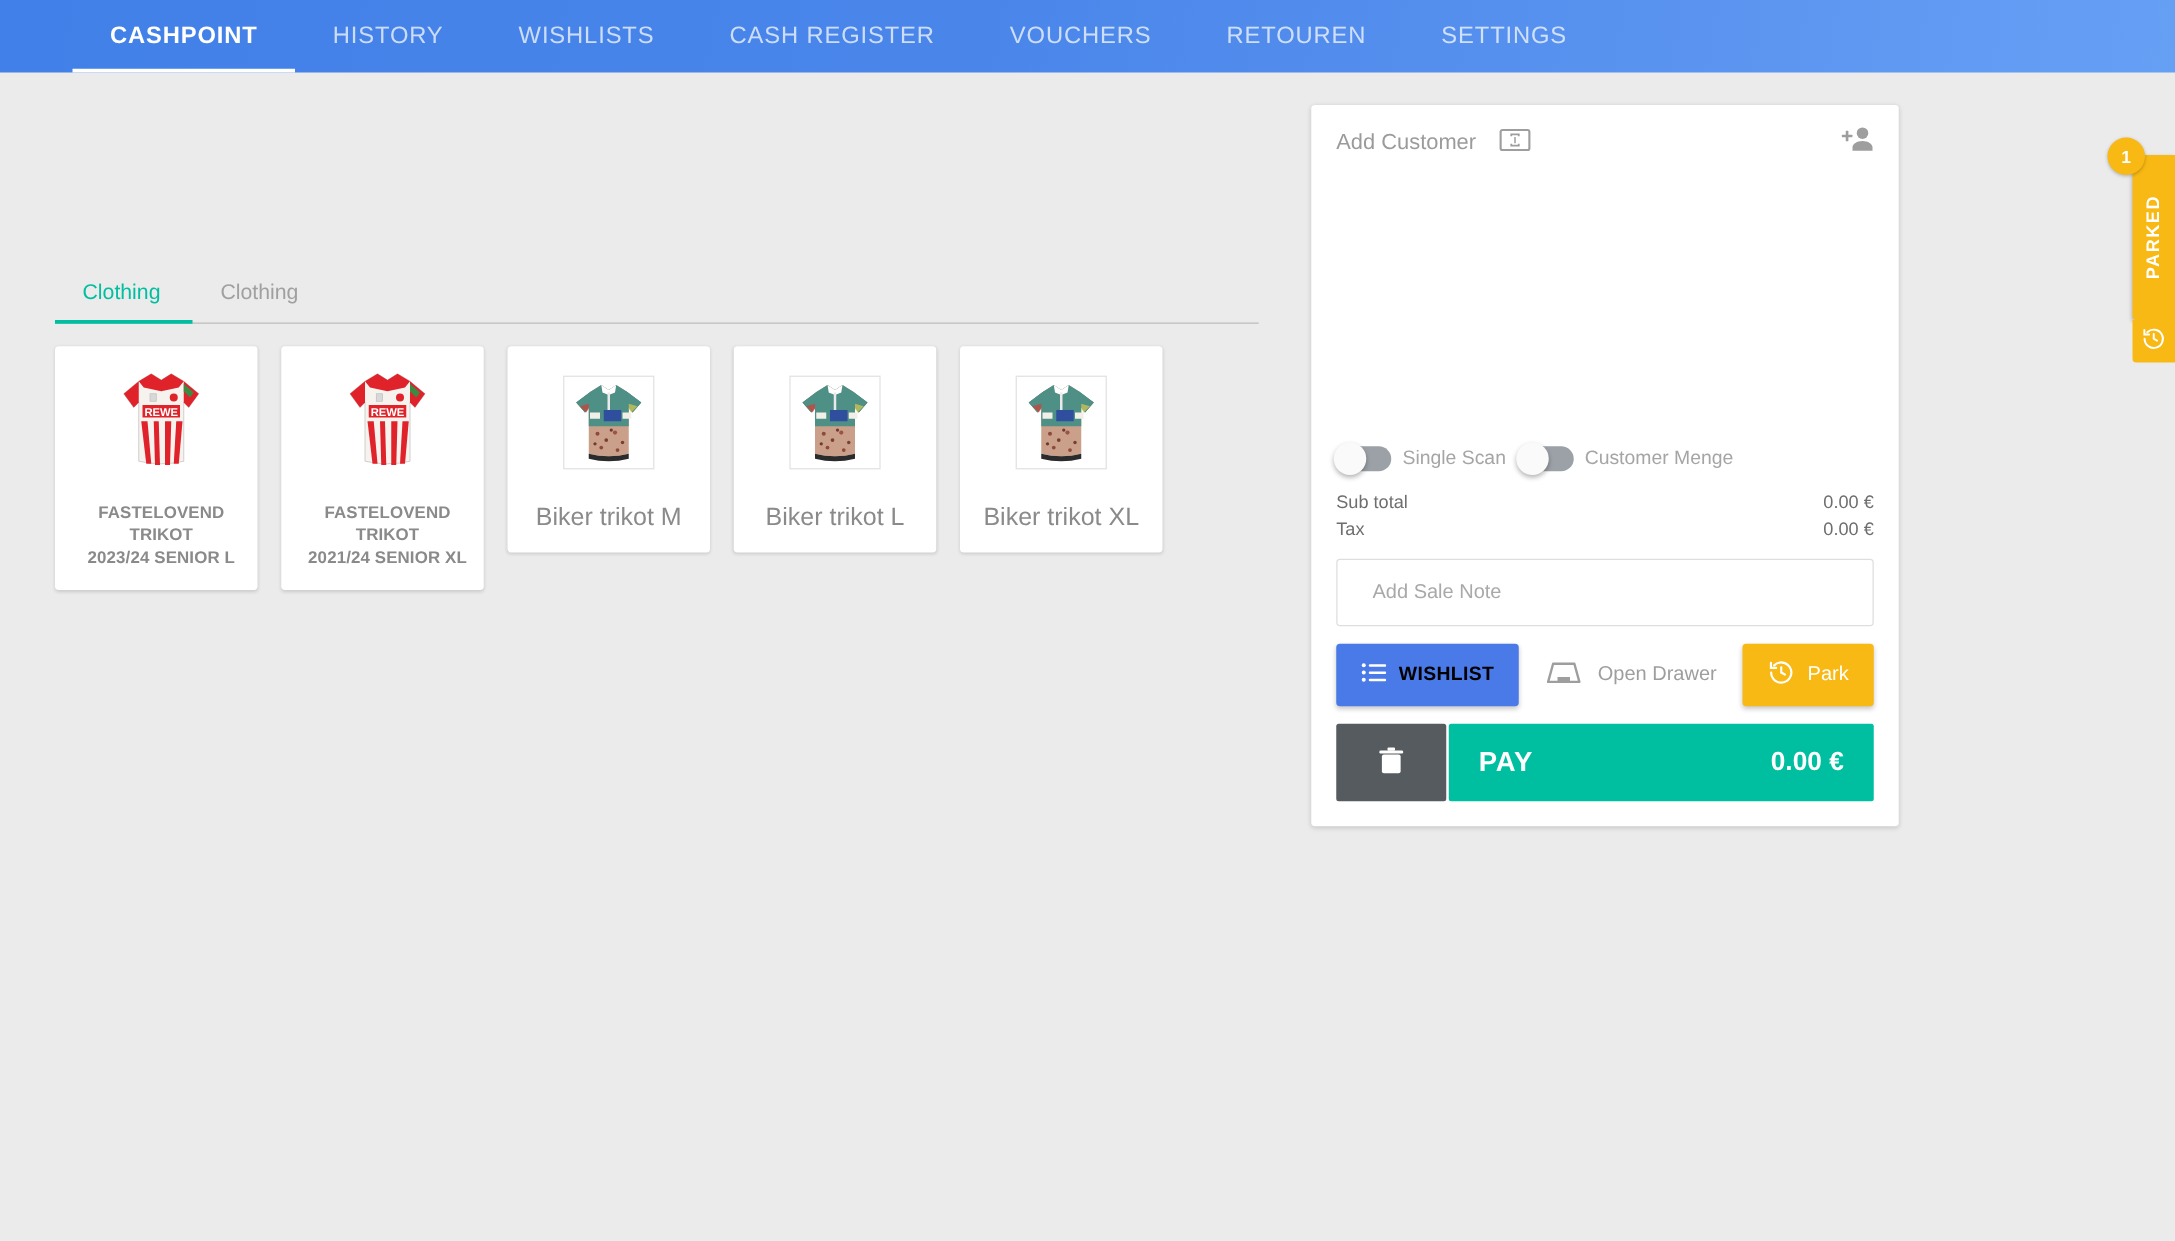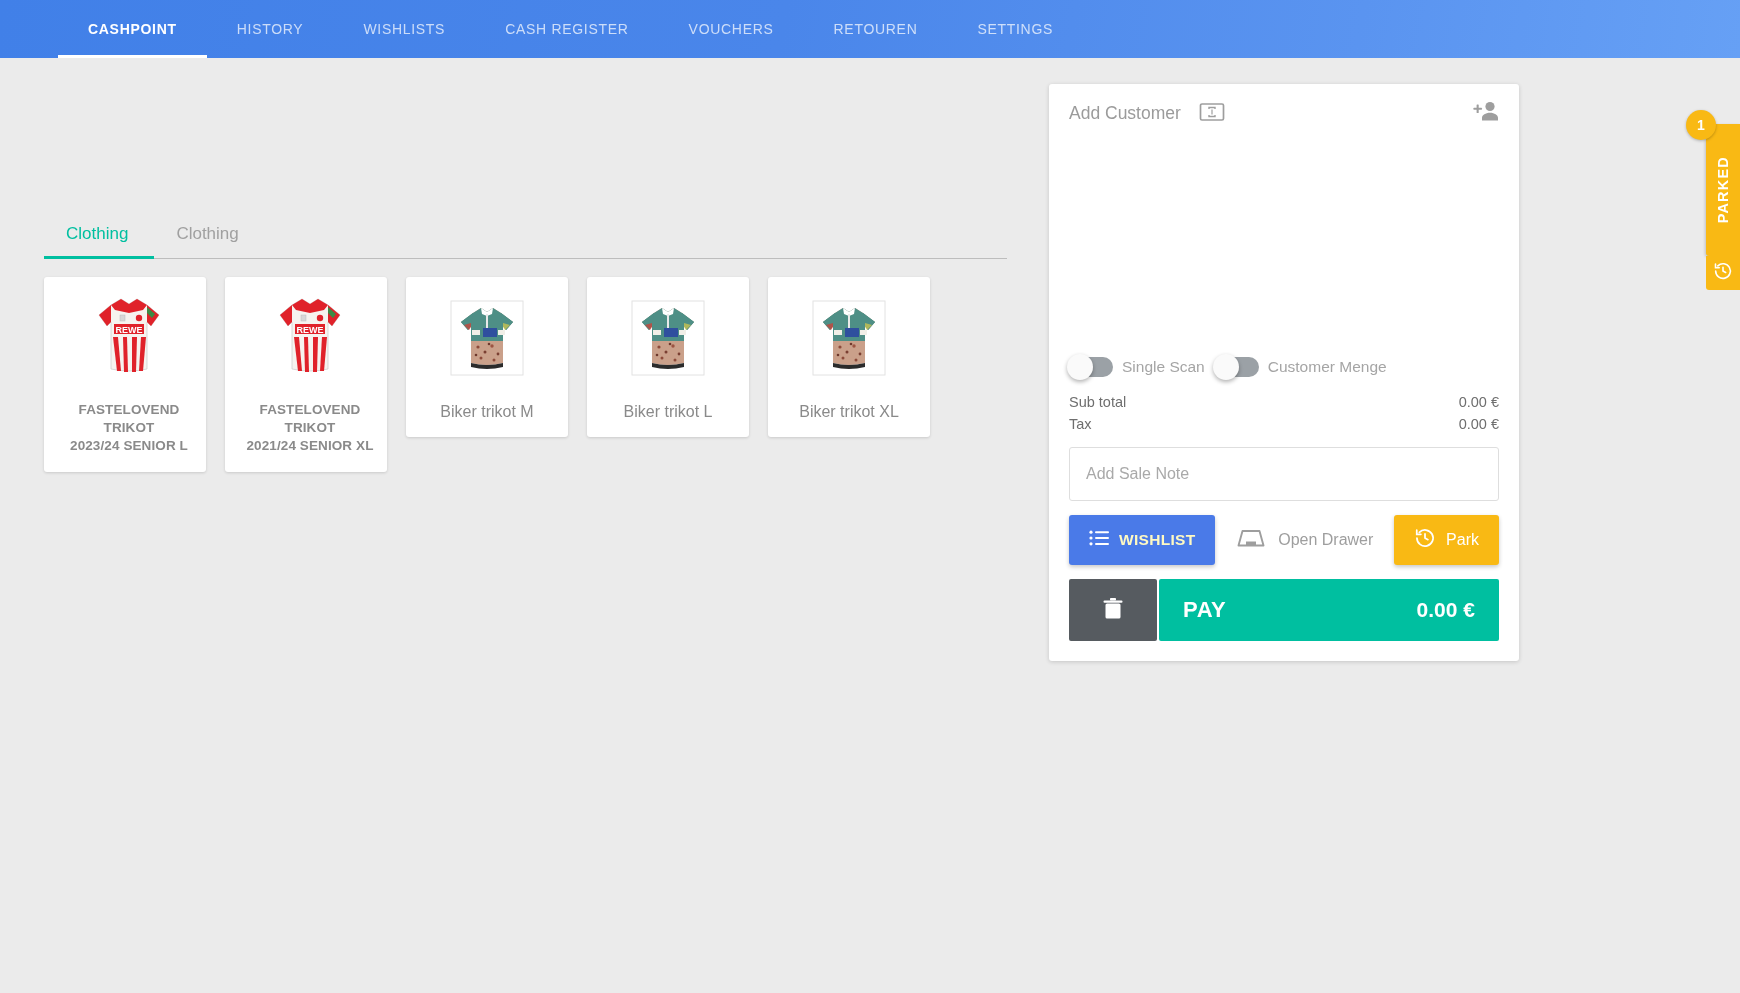--- a/index.html
+++ b/index.html
@@ -16,21 +16,21 @@
     position: absolute; top: 0; left: 0; width: 1740px; height: 58px;
     background: linear-gradient(100deg, #4180e8 0%, #4a86ea 45%, #5a94f0 78%, #66a0f5 100%);
     display: flex; align-items: stretch;
     padding-left: 58px;
   }
   .nav-tab {
     position: relative;
     display: flex; align-items: center; justify-content: center;
     padding: 0 30px;
     color: rgba(255,255,255,0.72);
-    font-size: 14px; letter-spacing: 0.7px; font-weight: 400;
+    font-size: 19px; letter-spacing: 0.7px; font-weight: 400;
     cursor: pointer; white-space: nowrap;
   }
   .nav-tab.active { color: #ffffff; font-weight: 700; }
   .nav-tab.active::after {
     content: ""; position: absolute; left: 0; right: 0; bottom: 0;
     height: 3px; background: #ffffff;
   }
 
   
   .left-panel { position: absolute; left: 0; top: 58px; width: 1040px; height: 935px; }
@@ -81,21 +81,21 @@
     display: flex; flex-direction: column; align-items: center;
     padding: 14px 10px 14px; cursor: pointer;
   }
   .product-card.tall { padding-bottom: 16px; padding-left: 18px; }
   .prod-img { width: 100%; height: 96px; display: flex; align-items: center; justify-content: center; }
   .prod-name {
     margin-top: 14px; text-align: center;
     font-size: 13.5px; color: #8a8a8a; line-height: 1.35;
   }
   .prod-name.caps { font-weight: 700; letter-spacing: 0.1px; }
-  .prod-name.small { font-weight: 400; font-size: 16px; }
+  .prod-name.small { font-weight: 400; font-size: 20px; }
 
   
   .cart-panel {
     position: absolute; left: 1049px; top: 84px;
     width: 470px; height: 577px;
     background: #ffffff; border-radius: 3px;
     box-shadow: 0 1px 4px rgba(0,0,0,0.16);
     display: flex; flex-direction: column;
   }
   .cart-header {
@@ -134,31 +134,31 @@
   .totals { padding: 2px 20px 0 20px; }
   .total-row {
     display: flex; justify-content: space-between; align-items: baseline;
     font-size: 14.5px; color: #6e6e6e; padding: 3px 0;
   }
   .total-row .amt { color: #6e6e6e; }
 
   .note-wrap { padding: 12px 20px 0 20px; }
   .note-input {
     width: 100%; height: 54px; border: 1px solid #dedede; border-radius: 3px;
-    padding: 0 16px; font-size: 16px; color: #555;
+    padding: 0 28px; font-size: 16px; color: #555;
     font-family: "Liberation Sans", sans-serif; outline: none;
   }
   .note-input::placeholder { color: #a9a9a9; }
 
   .actions-row {
     display: flex; align-items: center; gap: 10px;
     padding: 14px 20px 0 20px;
   }
   .btn-wishlist {
-    background: #4a7ae8; color: #fef9c3; border: none; border-radius: 3px;
+    background: #4a7ae8; color: #000000; border: none; border-radius: 3px;
     height: 50px; padding: 0 20px; display: flex; align-items: center; gap: 10px;
     font-size: 15.5px; font-weight: 700; letter-spacing: 0.3px; cursor: pointer;
     box-shadow: 0 2px 4px rgba(0,0,0,0.22);
     font-family: "Liberation Sans", sans-serif;
   }
   .btn-drawer {
     flex: 1; background: transparent; border: none; cursor: pointer;
     display: flex; align-items: center; justify-content: center; gap: 12px;
     font-size: 16px; color: #9e9e9e; font-family: "Liberation Sans", sans-serif;
   }

